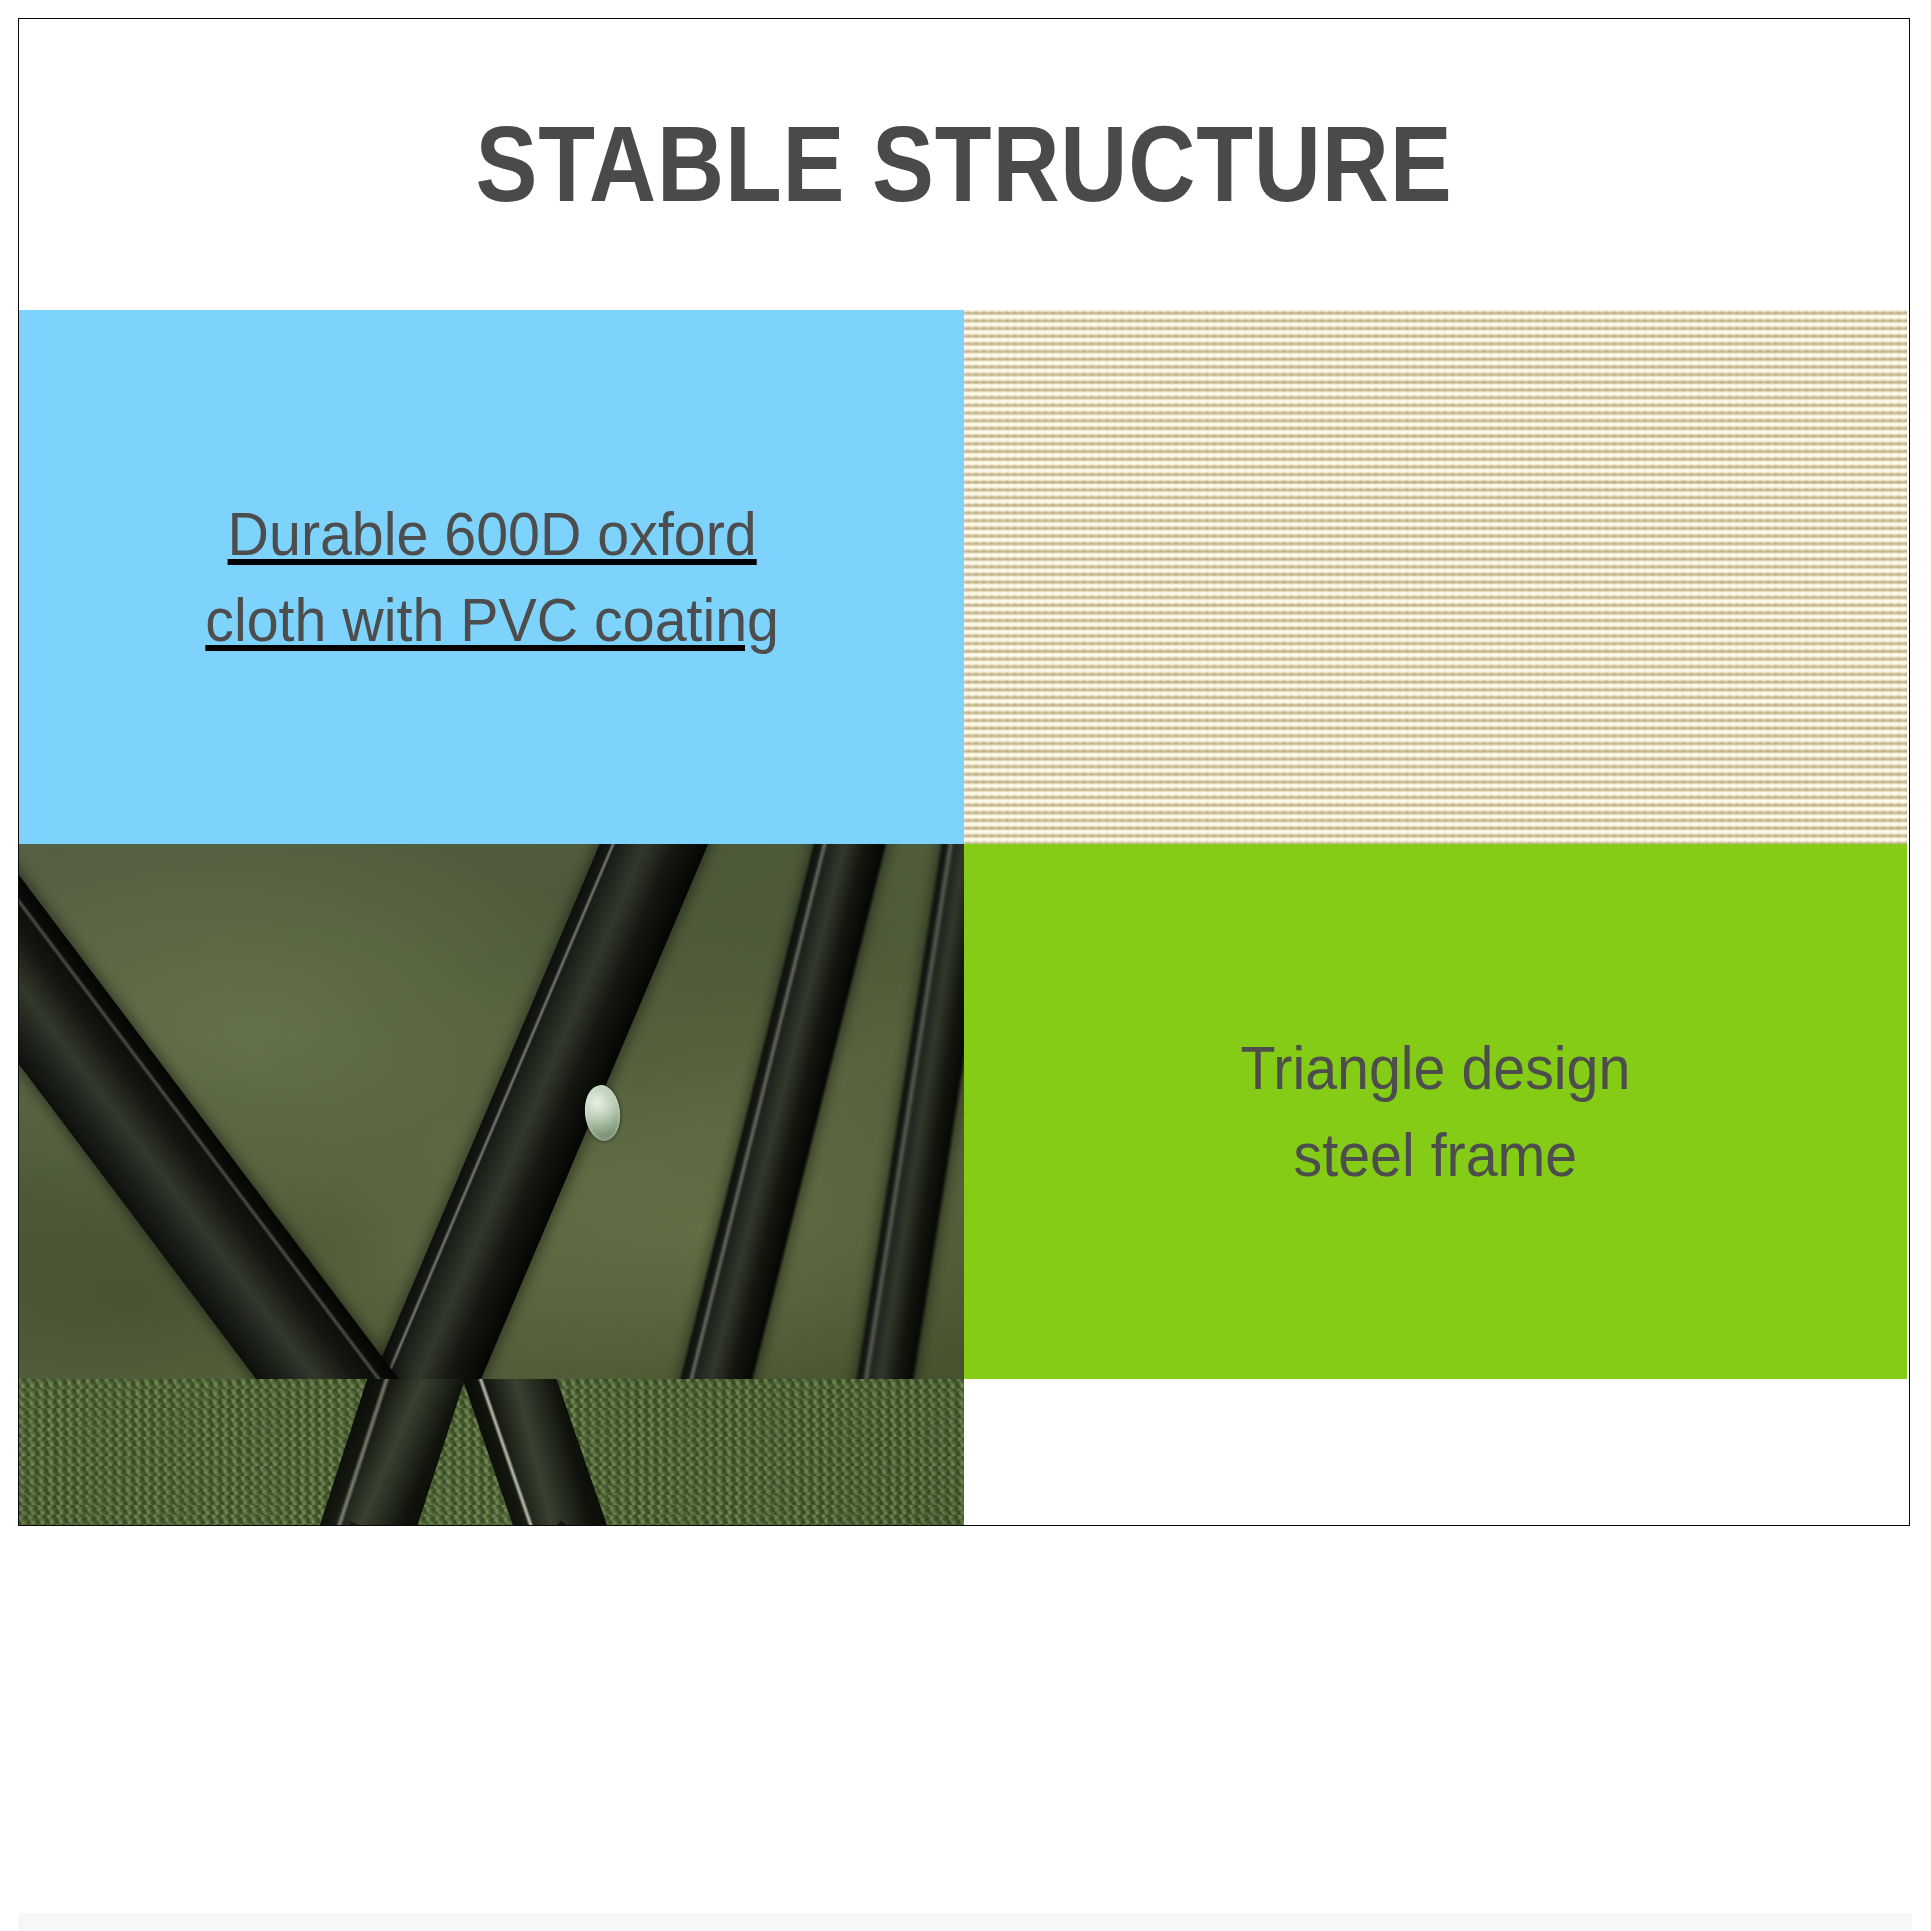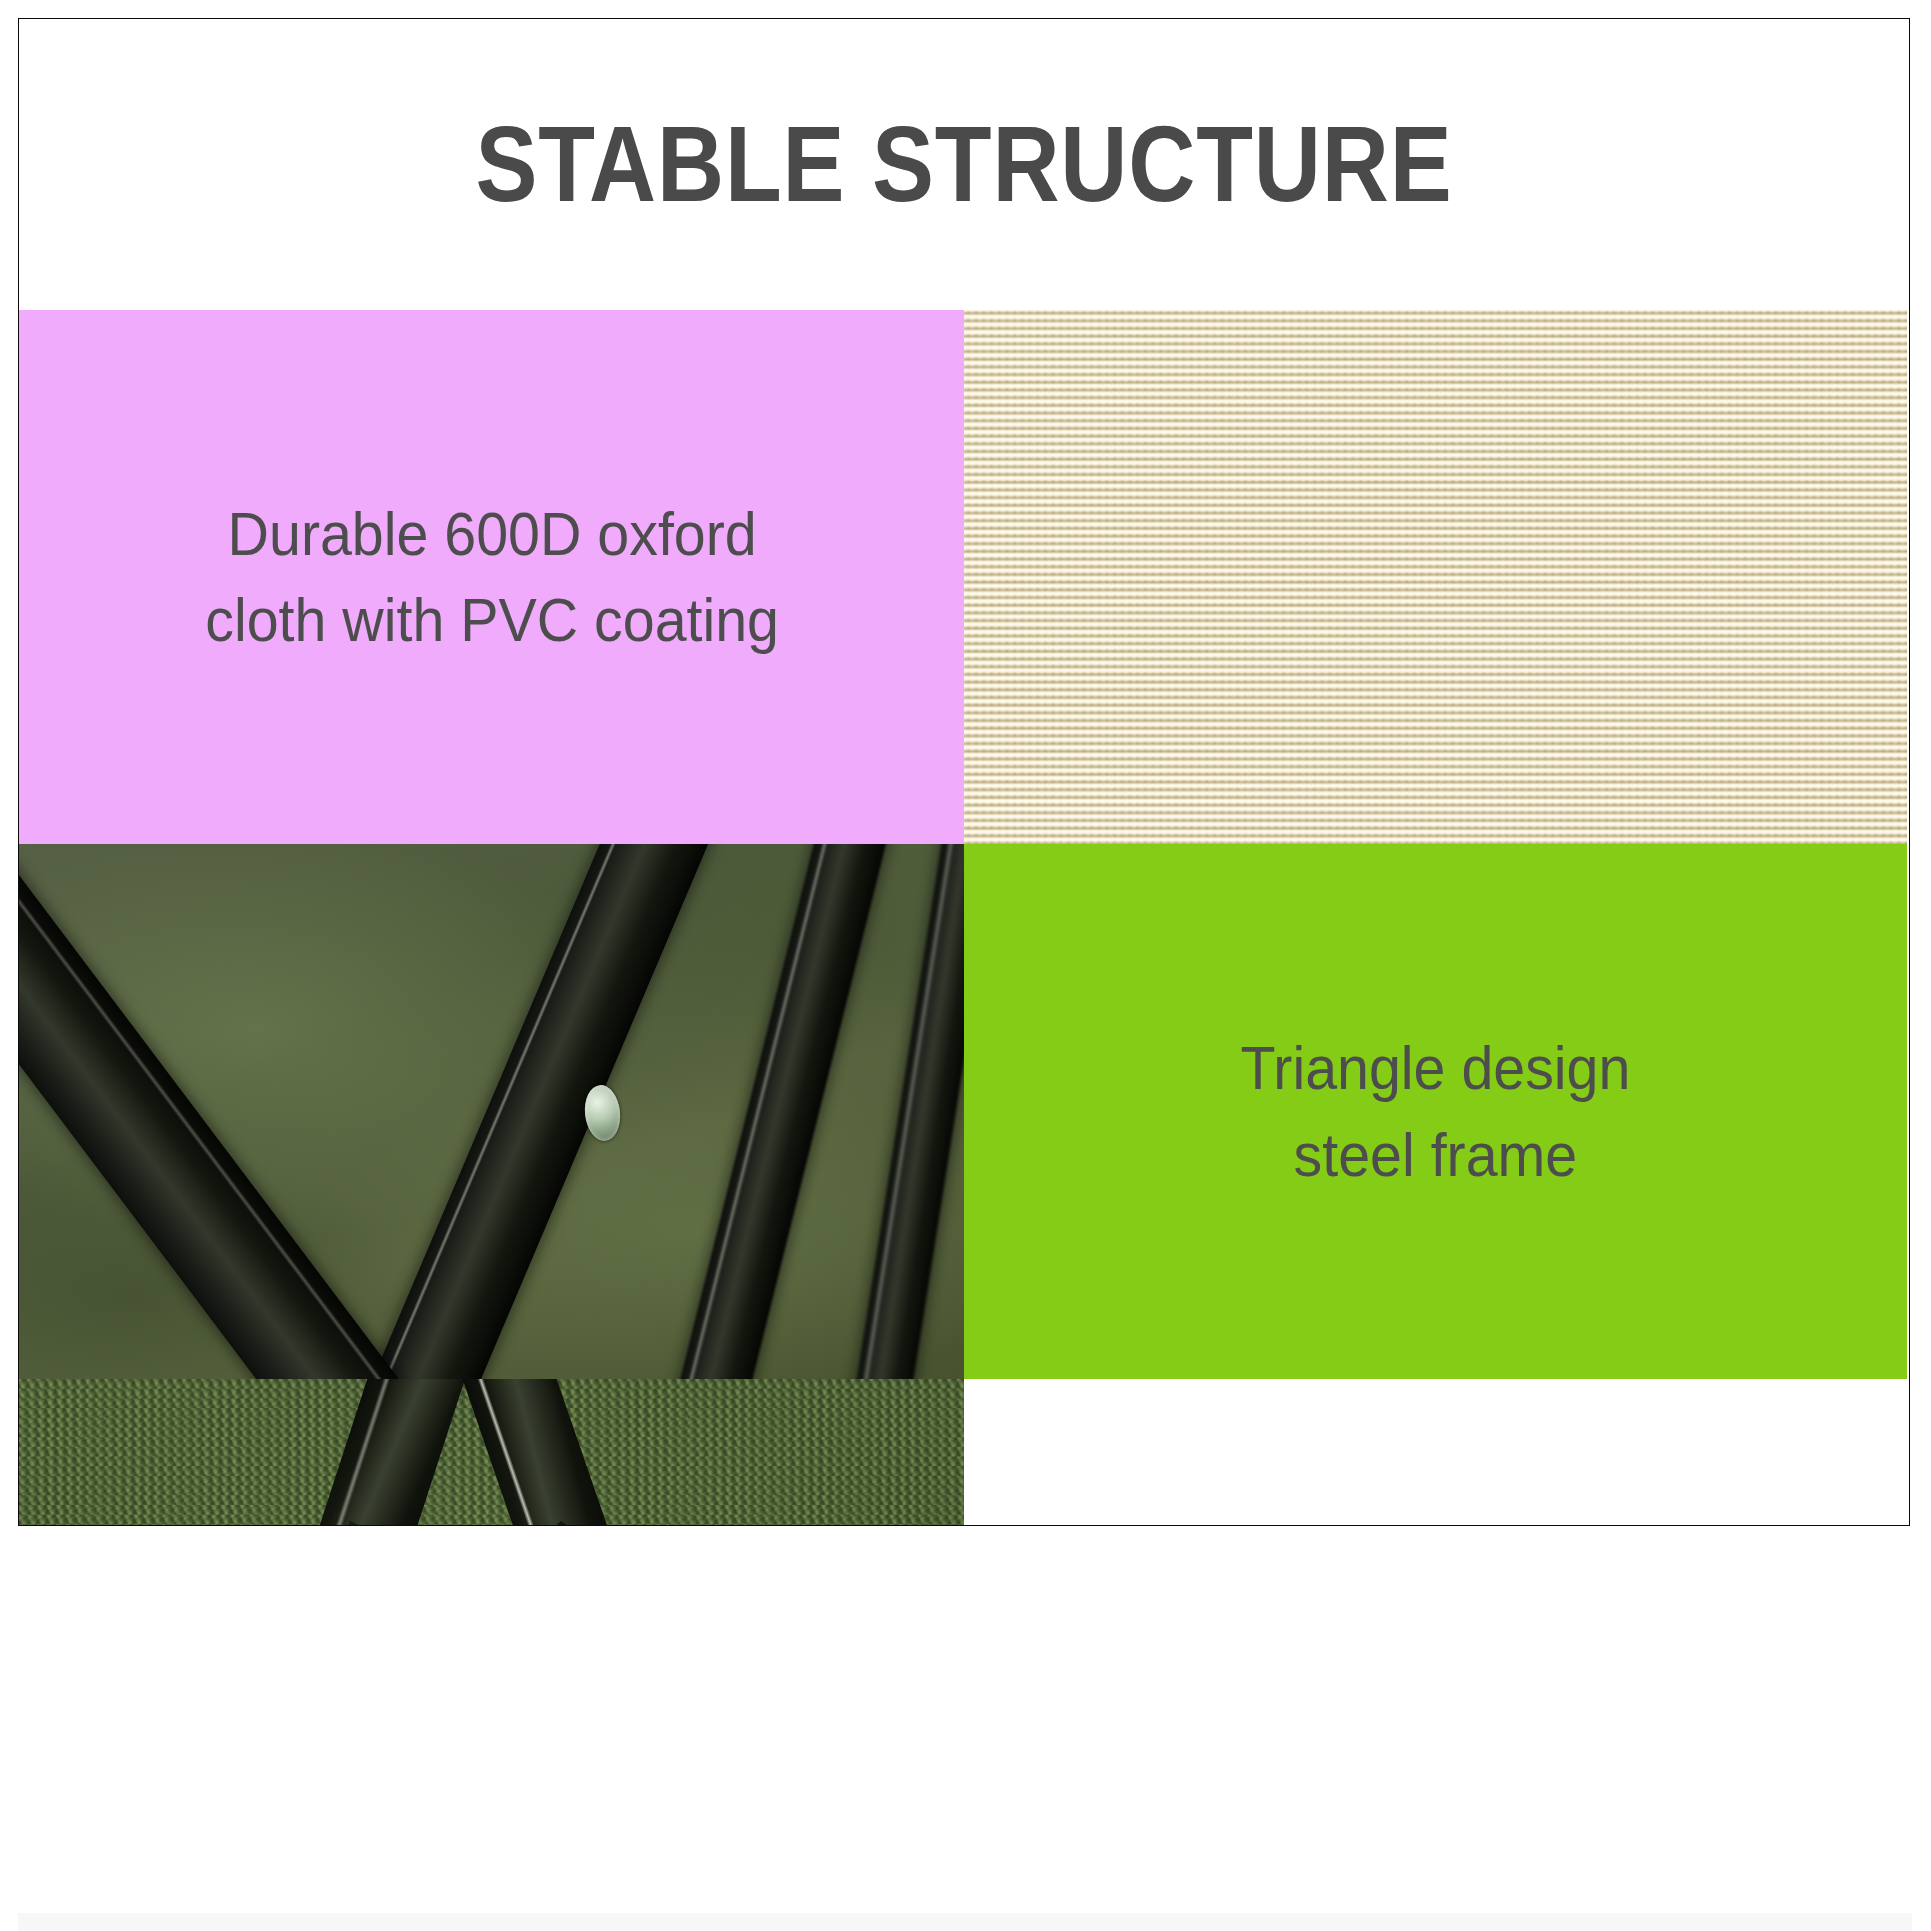--- a/index.html
+++ b/index.html
@@ -69,21 +69,21 @@
   }
   .cell { position: relative; overflow: hidden; }
 
   
   .text-cell {
     display: flex;
     align-items: center;
     justify-content: center;
     text-align: center;
   }
-  .bg-gray { background: #f0abfc; }
+  .bg-gray { background: #7dd3fc; text-decoration: underline; }
   .bg-white { background: #84cc16; }
   .caption {
     font-size: 61px;
     line-height: 1.42;
     color: #4d4d4d;
     font-weight: 400;
     transform: scaleX(0.94);
     white-space: pre-line;
   }
 

